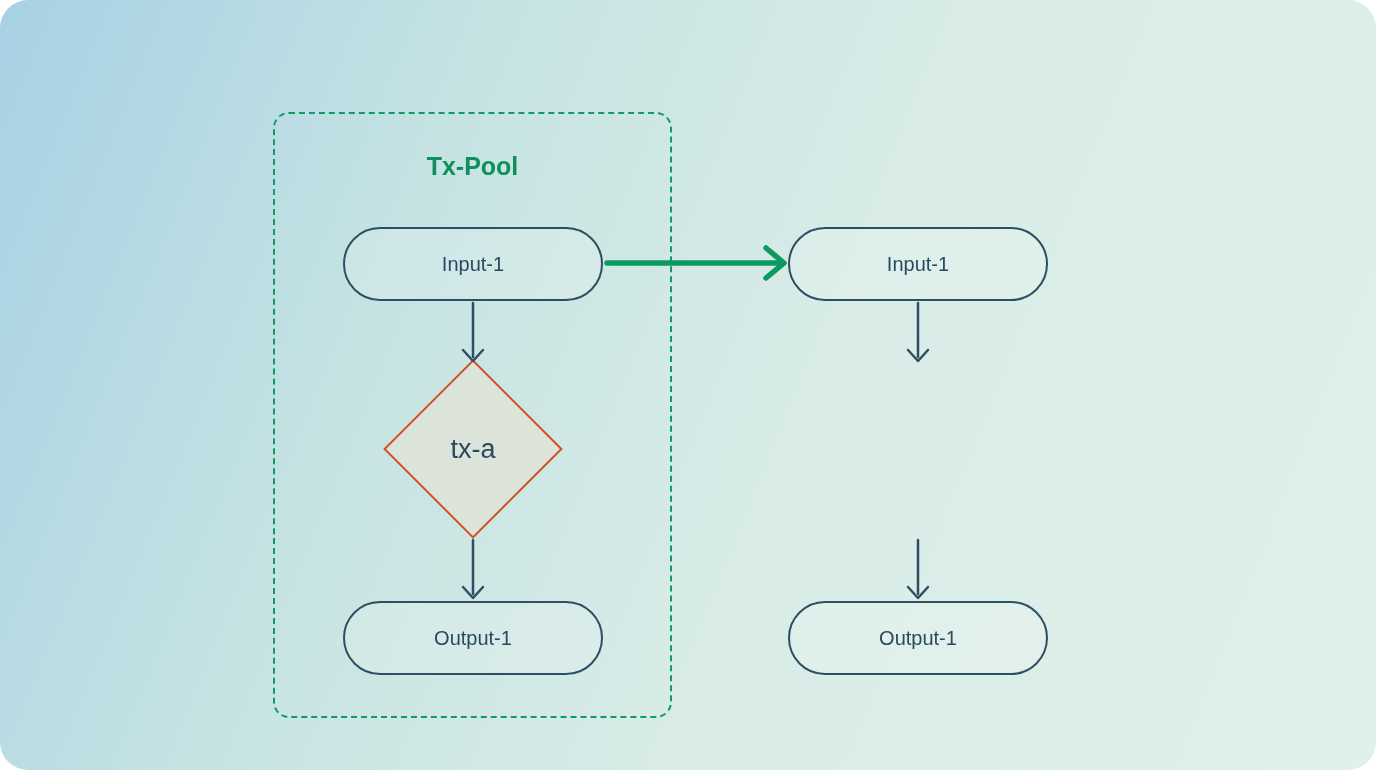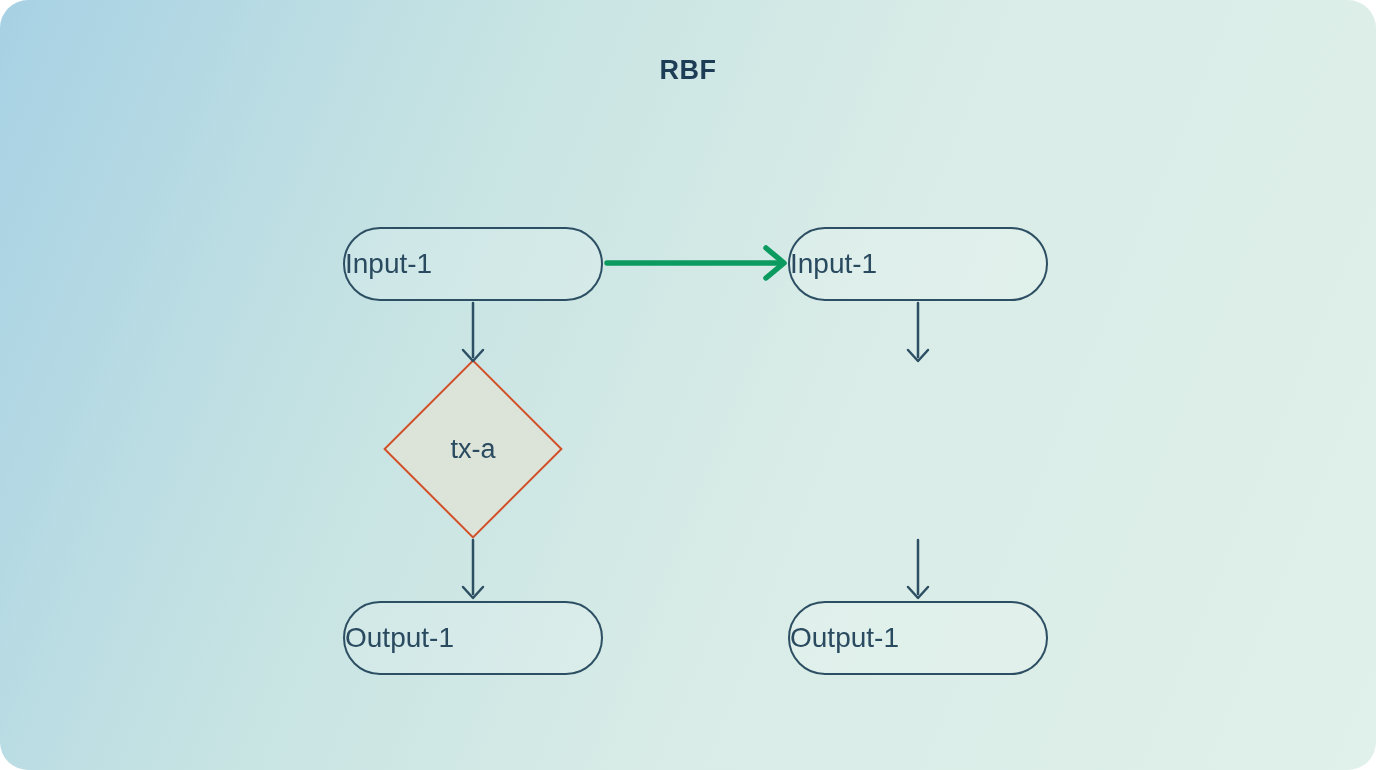--- a/index.html
+++ b/index.html
@@ -37,21 +37,22 @@
     color: #0e8f5b;
   }
   .pill {
     position: absolute;
     width: 260px; height: 74px;
     border: 2px solid #2d4f63;
     border-radius: 37px;
     background: rgba(255,255,255,0.16);
     display: flex;
     align-items: center;
-    font-size: 28px;
+    justify-content: center;
+    font-size: 20px;
     color: #2a4a60;
   }
   .pill-input-pool   { left: 343px; top: 227px; }
   .pill-input-right  { left: 788px; top: 227px; }
   .pill-output-pool  { left: 343px; top: 601px; }
   .pill-output-right { left: 788px; top: 601px; }
   .diamond {
     position: absolute;
     width: 180px; height: 180px;
   }
@@ -80,22 +81,24 @@
     position: absolute;
     inset: 0;
     pointer-events: none;
   }
 </style>
 </head>
 <body>
 
 <div class="frame">
 
-  <div class="diagram-title">RBF</div>
 
+  <div class="pool-box">
+    <div class="pool-label">Tx-Pool</div>
+  </div>
 
   <div class="pill pill-input-pool">
     <span>Input-1</span>
   </div>
 
   <div class="pill pill-input-right">
     <span>Input-1</span>
   </div>
 
   <div class="diamond diamond-pool diamond-a">

